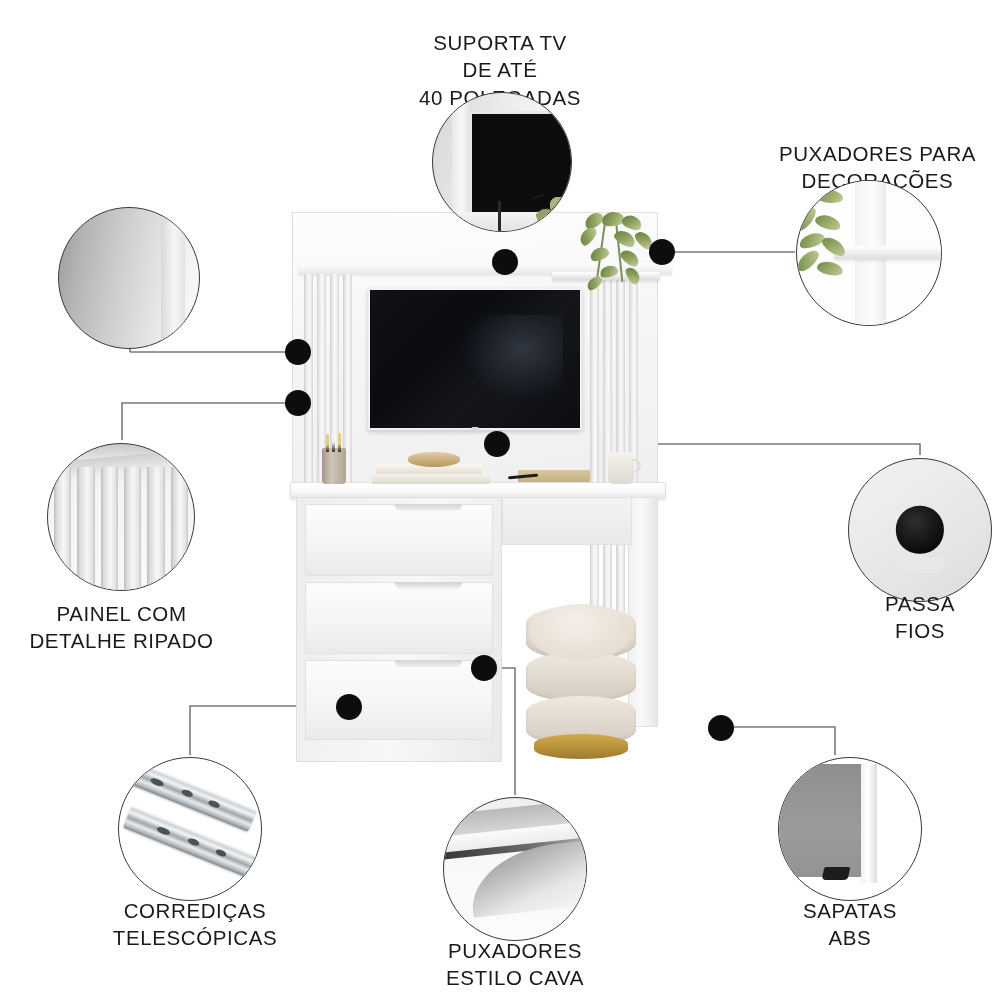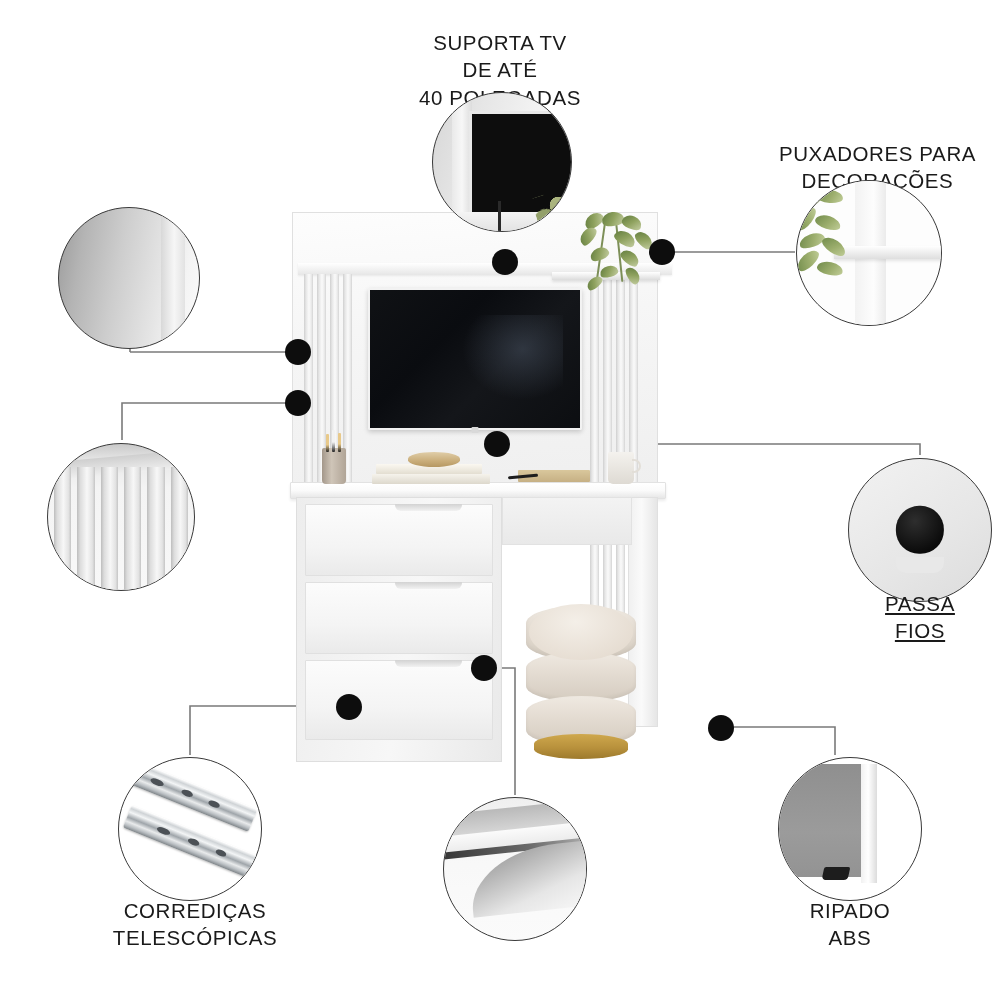--- a/index.html
+++ b/index.html
@@ -396,29 +396,31 @@
     <div class="inner">
       <div class="rip-top"></div>
       <div class="slat" style="left:4%;  width:12%;"></div>
       <div class="slat" style="left:20%; width:12%;"></div>
       <div class="slat" style="left:36%; width:12%;"></div>
       <div class="slat" style="left:52%; width:12%;"></div>
       <div class="slat" style="left:68%; width:12%;"></div>
       <div class="slat" style="left:84%; width:12%;"></div>
     </div>
   </div>
+  <div class="label" style="left:14px; top:600px; width:215px;">PAINEL COM
+DETALHE RIPADO</div>
   <div class="dot" style="left:285px; top:390px; width:26px; height:26px;"></div>
 
   <div class="callout pf-bg" style="left:848px; top:458px; width:144px; height:144px;">
     <div class="inner">
       <div class="pf-hole"></div>
       <div class="pf-tab"></div>
     </div>
   </div>
-  <div class="label" style="left:845px; top:590px; width:150px;text-decoration:underline;">PASSA
+  <div class="label" style="left:845px; top:590px; width:150px;">PASSA
 FIOS</div>
   <div class="dot" style="left:484px; top:431px; width:26px; height:26px;"></div>
 
   <div class="callout cor-bg" style="left:118px; top:757px; width:144px; height:144px;">
     <div class="inner">
       <div class="rail" style="left:-6%; top:16%; width:104%; height:17%; transform:rotate(22deg);">
         <div class="rail-hole" style="left:26%; top:36%; width:9%; height:26%;"></div>
         <div class="rail-hole" style="left:48%; top:34%; width:8%; height:26%;"></div>
         <div class="rail-hole" style="left:68%; top:32%; width:8%; height:26%;"></div>
       </div>
@@ -434,26 +436,28 @@
   <div class="dot" style="left:336px; top:694px; width:26px; height:26px;"></div>
 
   <div class="callout pux-bg" style="left:443px; top:797px; width:144px; height:144px;">
     <div class="inner">
       <div class="pux-top"></div>
       <div class="pux-gap"></div>
       <div class="pux-dark"></div>
       <div class="pux-curve"></div>
     </div>
   </div>
+  <div class="label" style="left:400px; top:937px; width:230px;">PUXADORES
+ESTILO CAVA</div>
   <div class="dot" style="left:471px; top:655px; width:26px; height:26px;"></div>
 
   <div class="callout sap-bg" style="left:778px; top:757px; width:144px; height:144px;">
     <div class="inner">
       <div class="sap-panel"></div>
       <div class="sap-edge"></div>
       <div class="sap-foot"></div>
     </div>
   </div>
-  <div class="label" style="left:760px; top:897px; width:180px;">RIPADO
+  <div class="label" style="left:760px; top:897px; width:180px;">SAPATAS
 ABS</div>
   <div class="dot" style="left:708px; top:715px; width:26px; height:26px;"></div>
 
 </div>
 
 </body></html>

